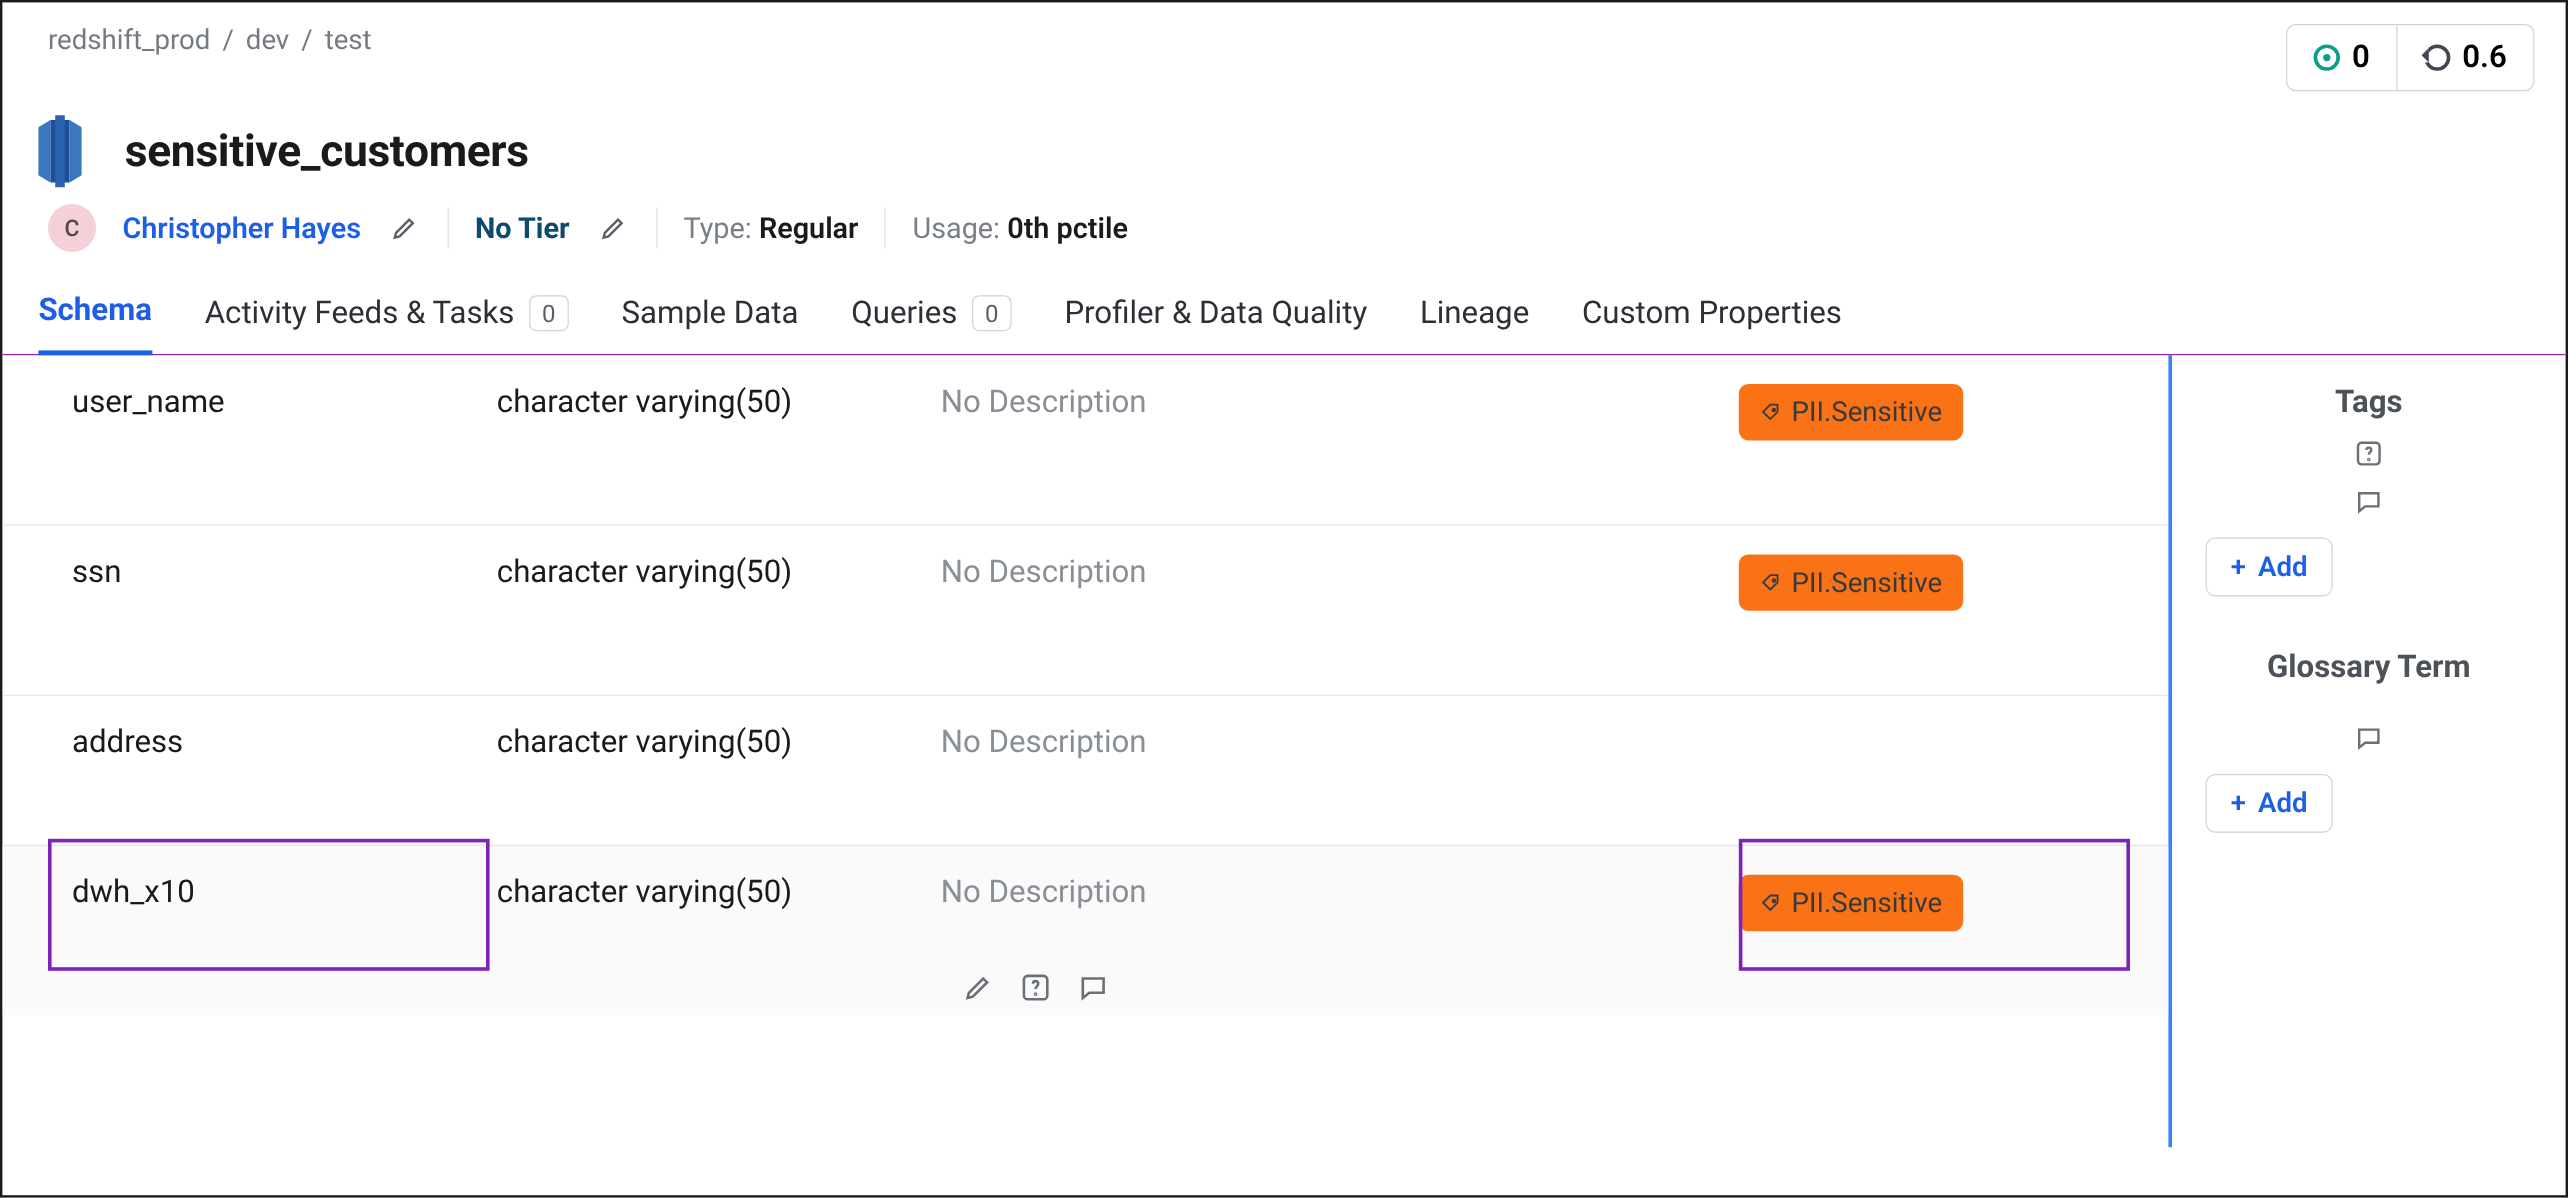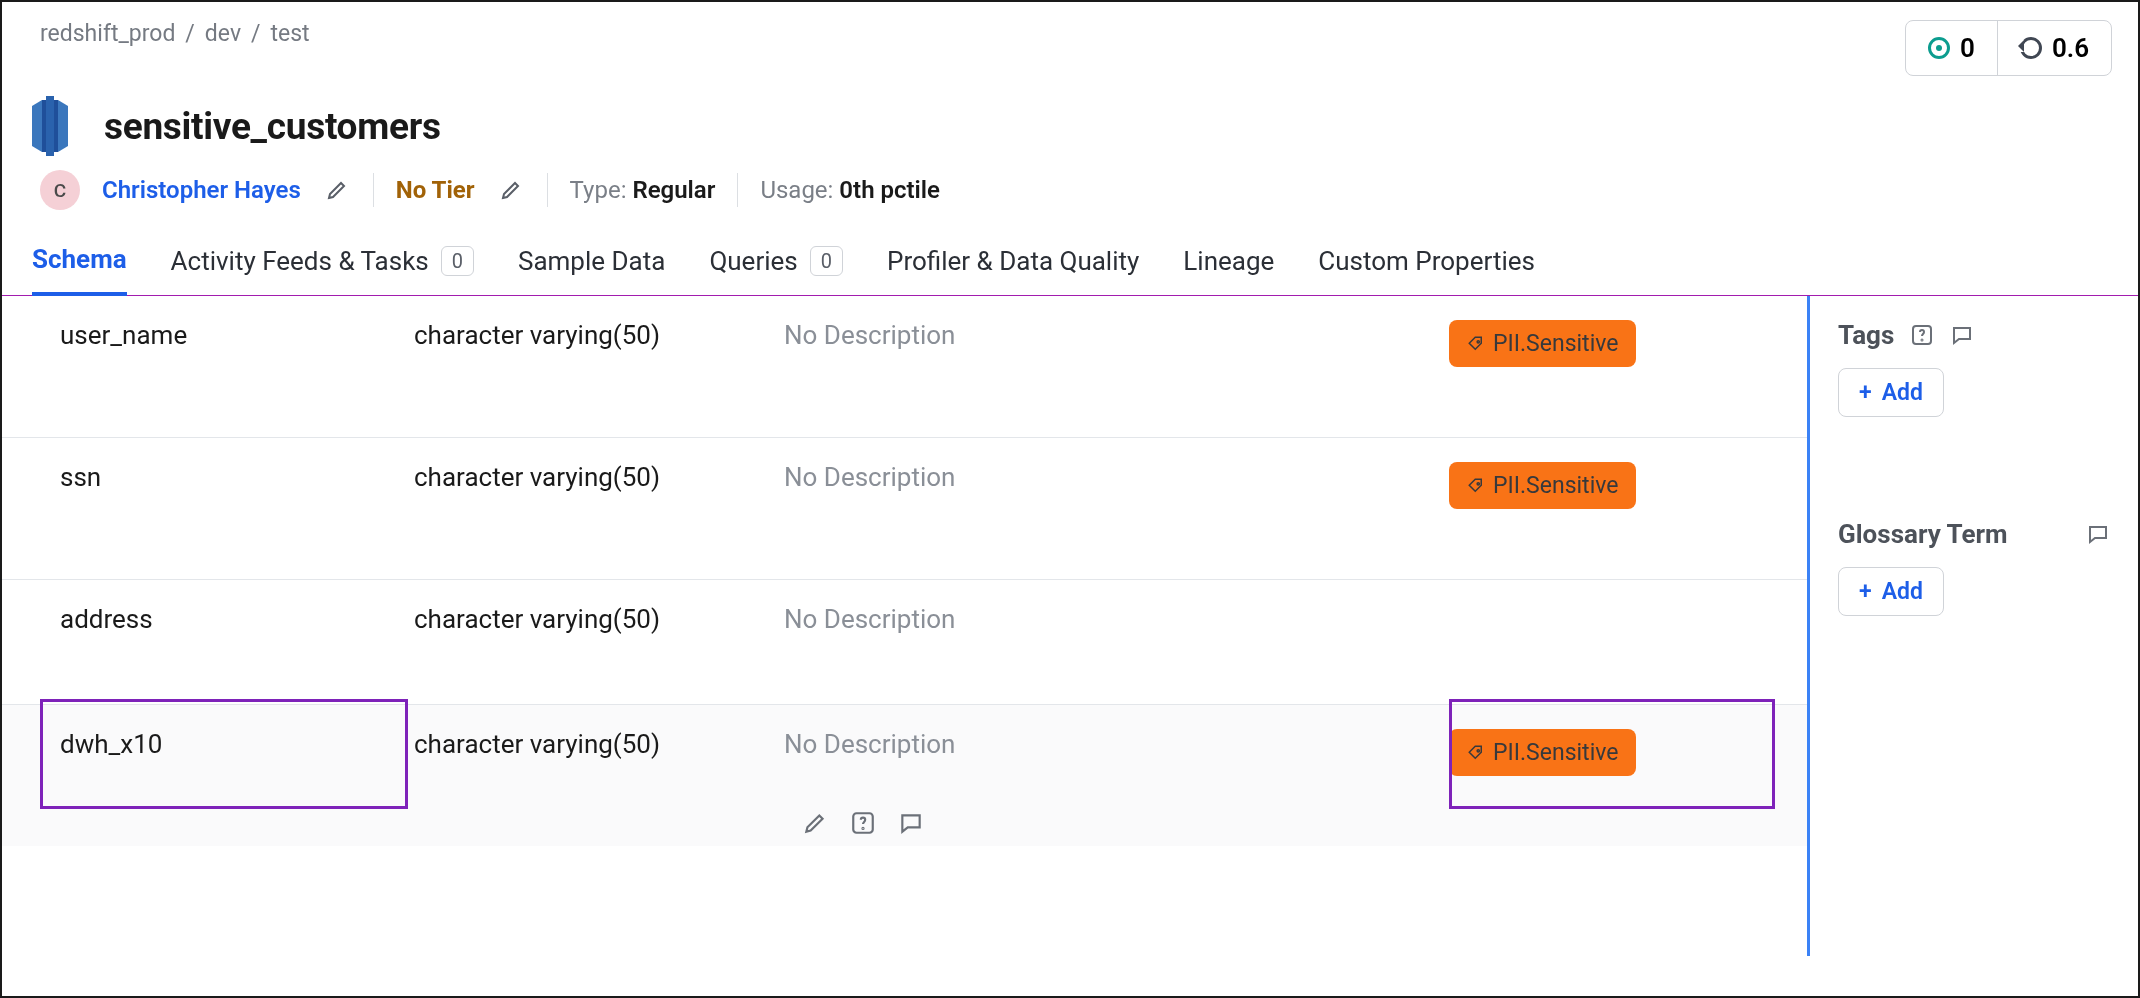--- a/index.html
+++ b/index.html
@@ -23,21 +23,21 @@
 .redshift-logo svg { width:100%; height:100%; }
 .title { font-size:37px; font-weight:700; letter-spacing:-0.3px; color:#1a1a1a; }
 
 
 .meta-row { display:flex; align-items:center; gap:22px; padding:0 38px 24px; font-size:24px; }
 .avatar { width:40px; height:40px; border-radius:50%; background:#f5d0d6; display:flex; align-items:center; justify-content:center; font-size:19px; color:#4a4a4a; font-weight:500; }
 .owner-name { color:#1d5ee8; font-weight:600; }
 .edit-icon { width:28px; height:28px; color:#5a5f68; display:inline-flex; align-items:center; justify-content:center; }
 .edit-icon svg { width:24px; height:24px; stroke:#5a5f68; stroke-width:2; fill:none; }
 .sep { width:1px; height:34px; background:#dcdfe3; }
-.meta-strong { font-weight:700; color:#a16207; }
+.meta-strong { font-weight:700; color:#0c4a6e; }
 .meta-label { color:#7a7f87; }
 .meta-val { color:#1a1a1a; font-weight:600; }
 
 
 .tabs { display:flex; gap:44px; padding:0 30px; border-bottom:1px solid #a21caf; font-size:26px; }
 .tab { padding:10px 0 18px; color:#2b2f36; cursor:pointer; display:flex; align-items:center; gap:12px; }
 .tab.active { color:#1d5ee8; font-weight:700; border-bottom:4px solid #1d5ee8; margin-bottom:-1px; }
 .count-badge { border:1px solid #d0d3d8; border-radius:6px; padding:2px 10px; font-size:20px; color:#5a5f68; }
 
 
@@ -58,24 +58,24 @@
 
 .hl-name, .hl-tag { position:absolute; border:3px solid #7e22b9; pointer-events:none; }
 .srow .hl-name { left:38px; top:-6px; width:368px; height:110px; }
 .srow .hl-tag { right:32px; top:-6px; width:326px; height:110px; }
 
 
 .row-actions { position:absolute; left:800px; bottom:10px; display:flex; gap:22px; }
 .row-actions svg { width:26px; height:26px; stroke:#6b7078; stroke-width:2; fill:none; }
 
 
-.side-title { font-size:26px; font-weight:700; color:#4d525a; display:flex; align-items:center; gap:16px; margin-bottom:18px; }
+.side-title { font-size:26px; font-weight:700; color:#4d525a; display:flex; align-items:center; gap:16px; margin-bottom:18px;flex-direction:column; }
 .side-title svg { width:24px; height:24px; stroke:#6b7078; stroke-width:2; fill:none; }
 .add-btn { border:1px solid #d0d3d8; border-radius:8px; padding:10px 20px; font-size:23px; color:#1d5ee8; font-weight:600; display:inline-flex; align-items:center; gap:10px; cursor:pointer; background:#fff; }
-.side-block + .side-block { margin-top:102px; }
+.side-block + .side-block { margin-top:44px; }
 .gap-flex { flex:1; }
 </style>
 </head>
 <body>
 
 <div class="top-row">
   <div class="breadcrumb">
     <span>redshift_prod</span>
       <span>/</span>
     <span>dev</span>

